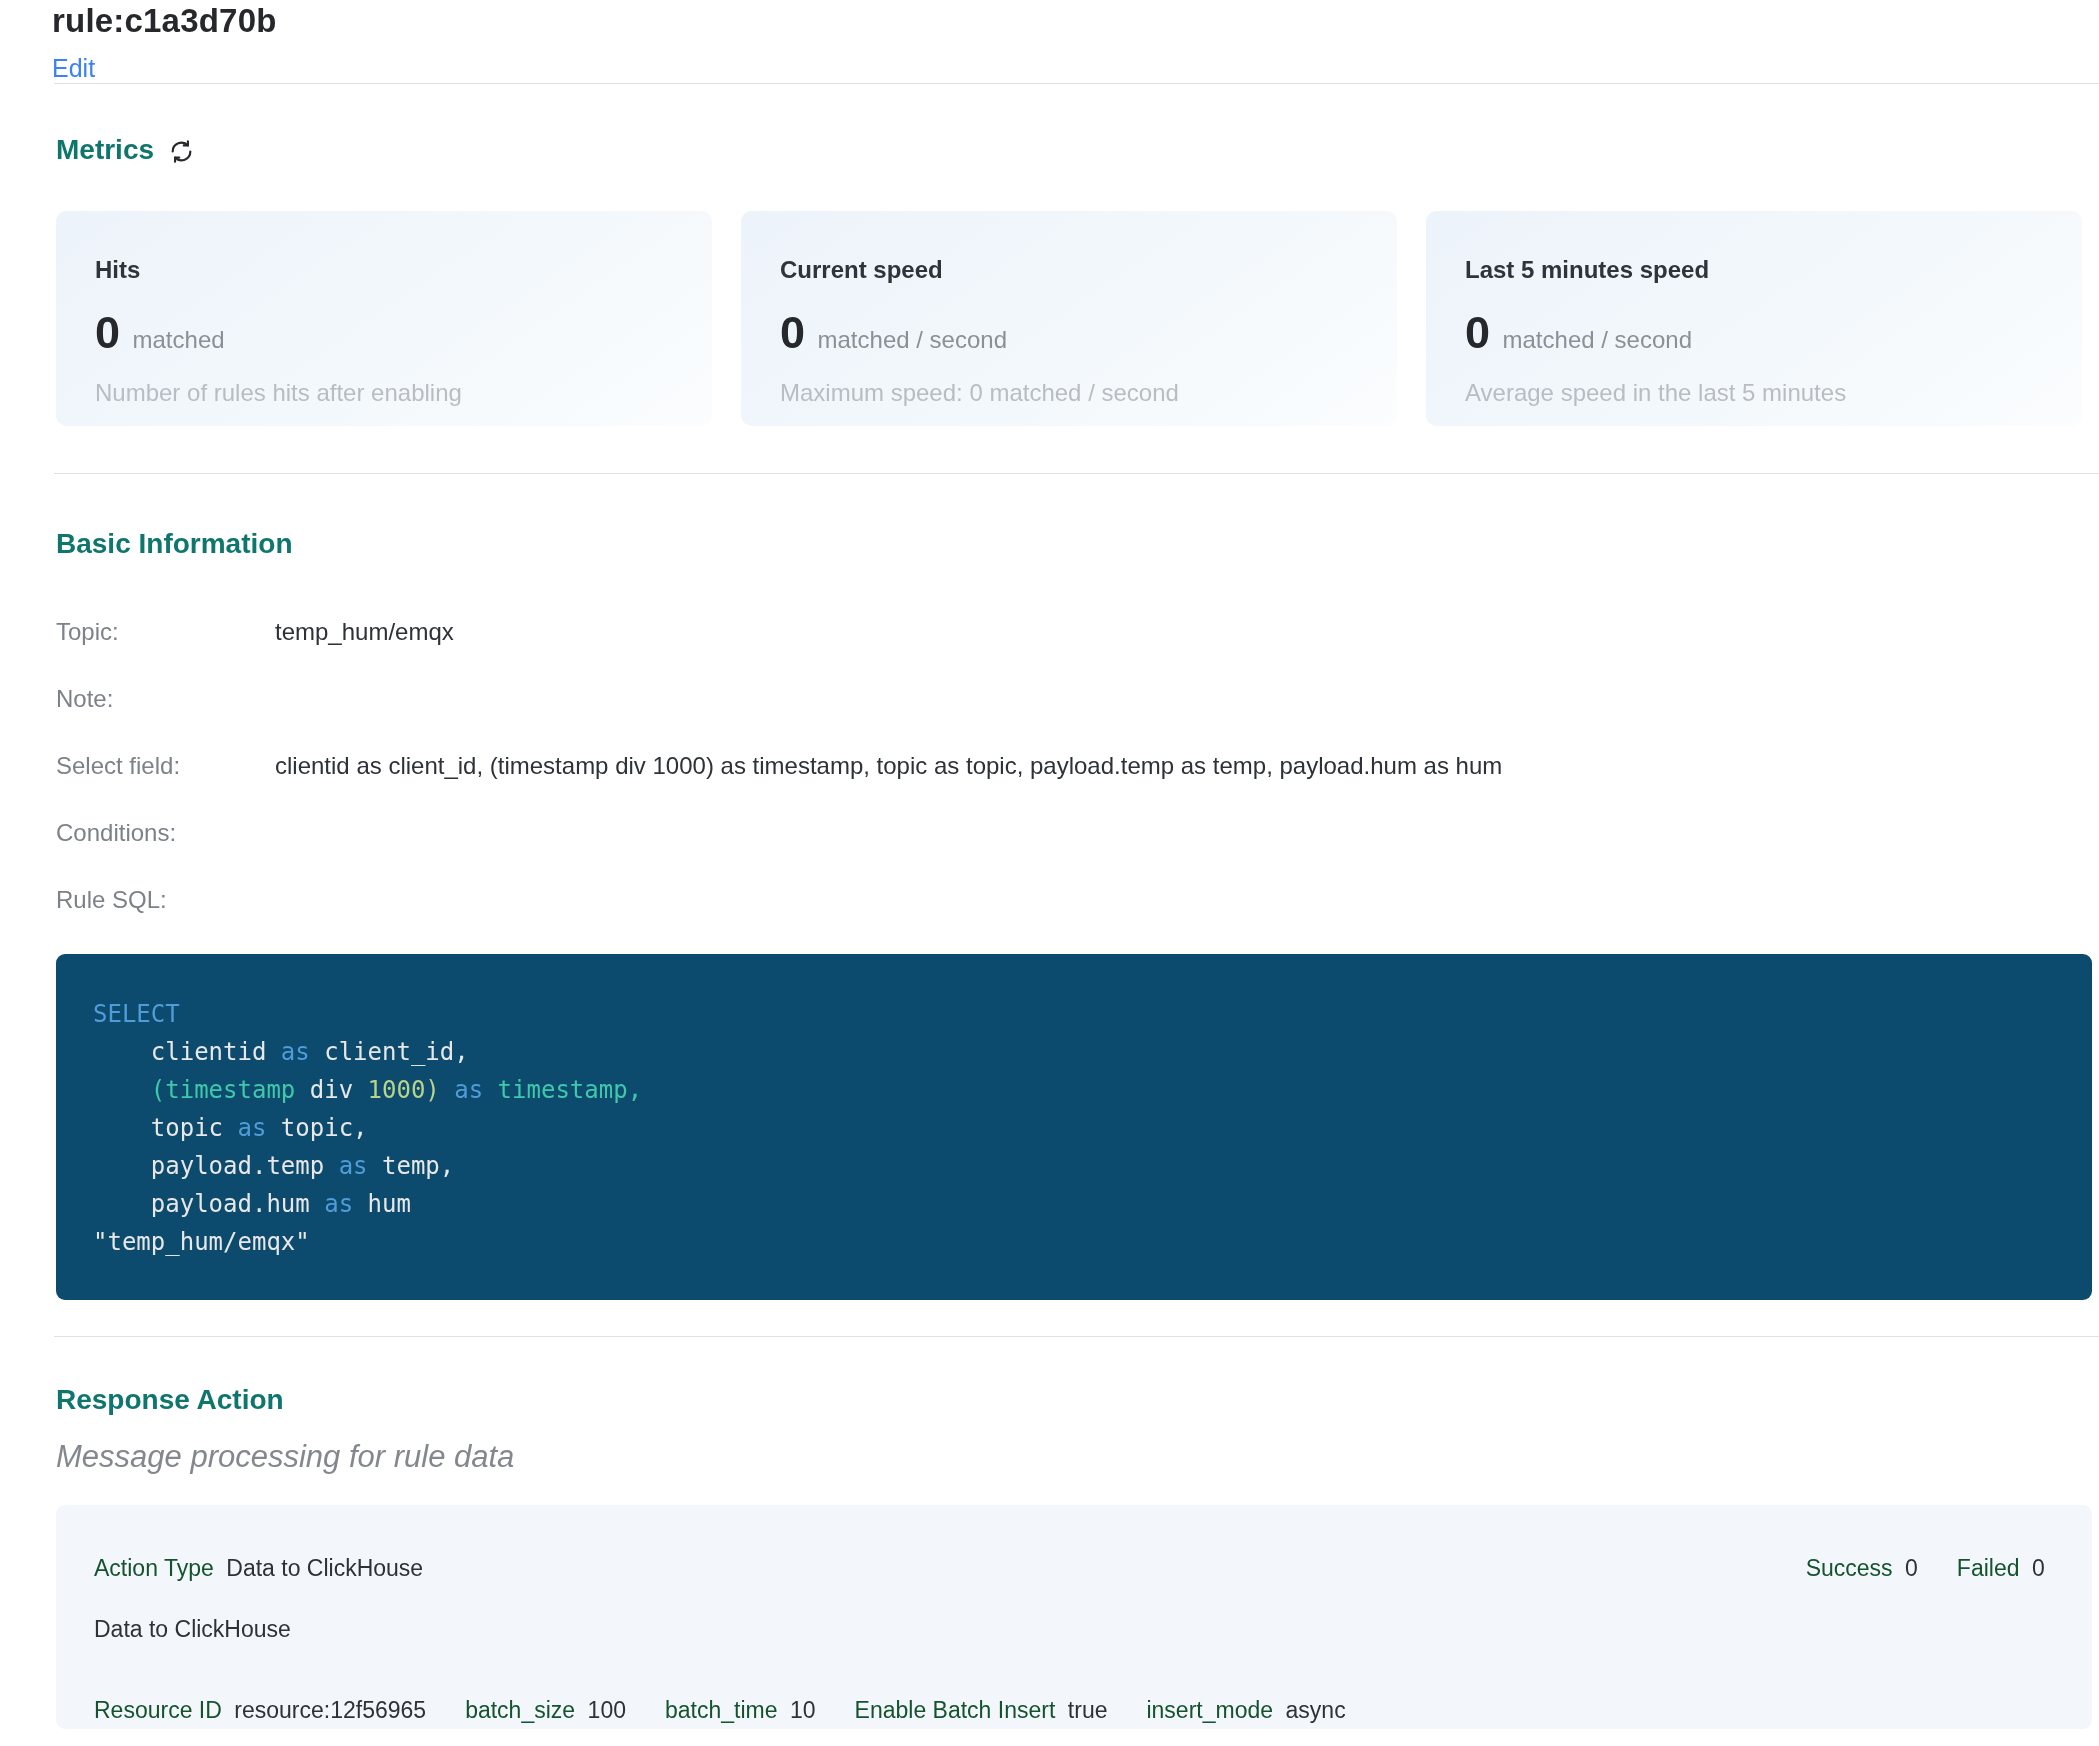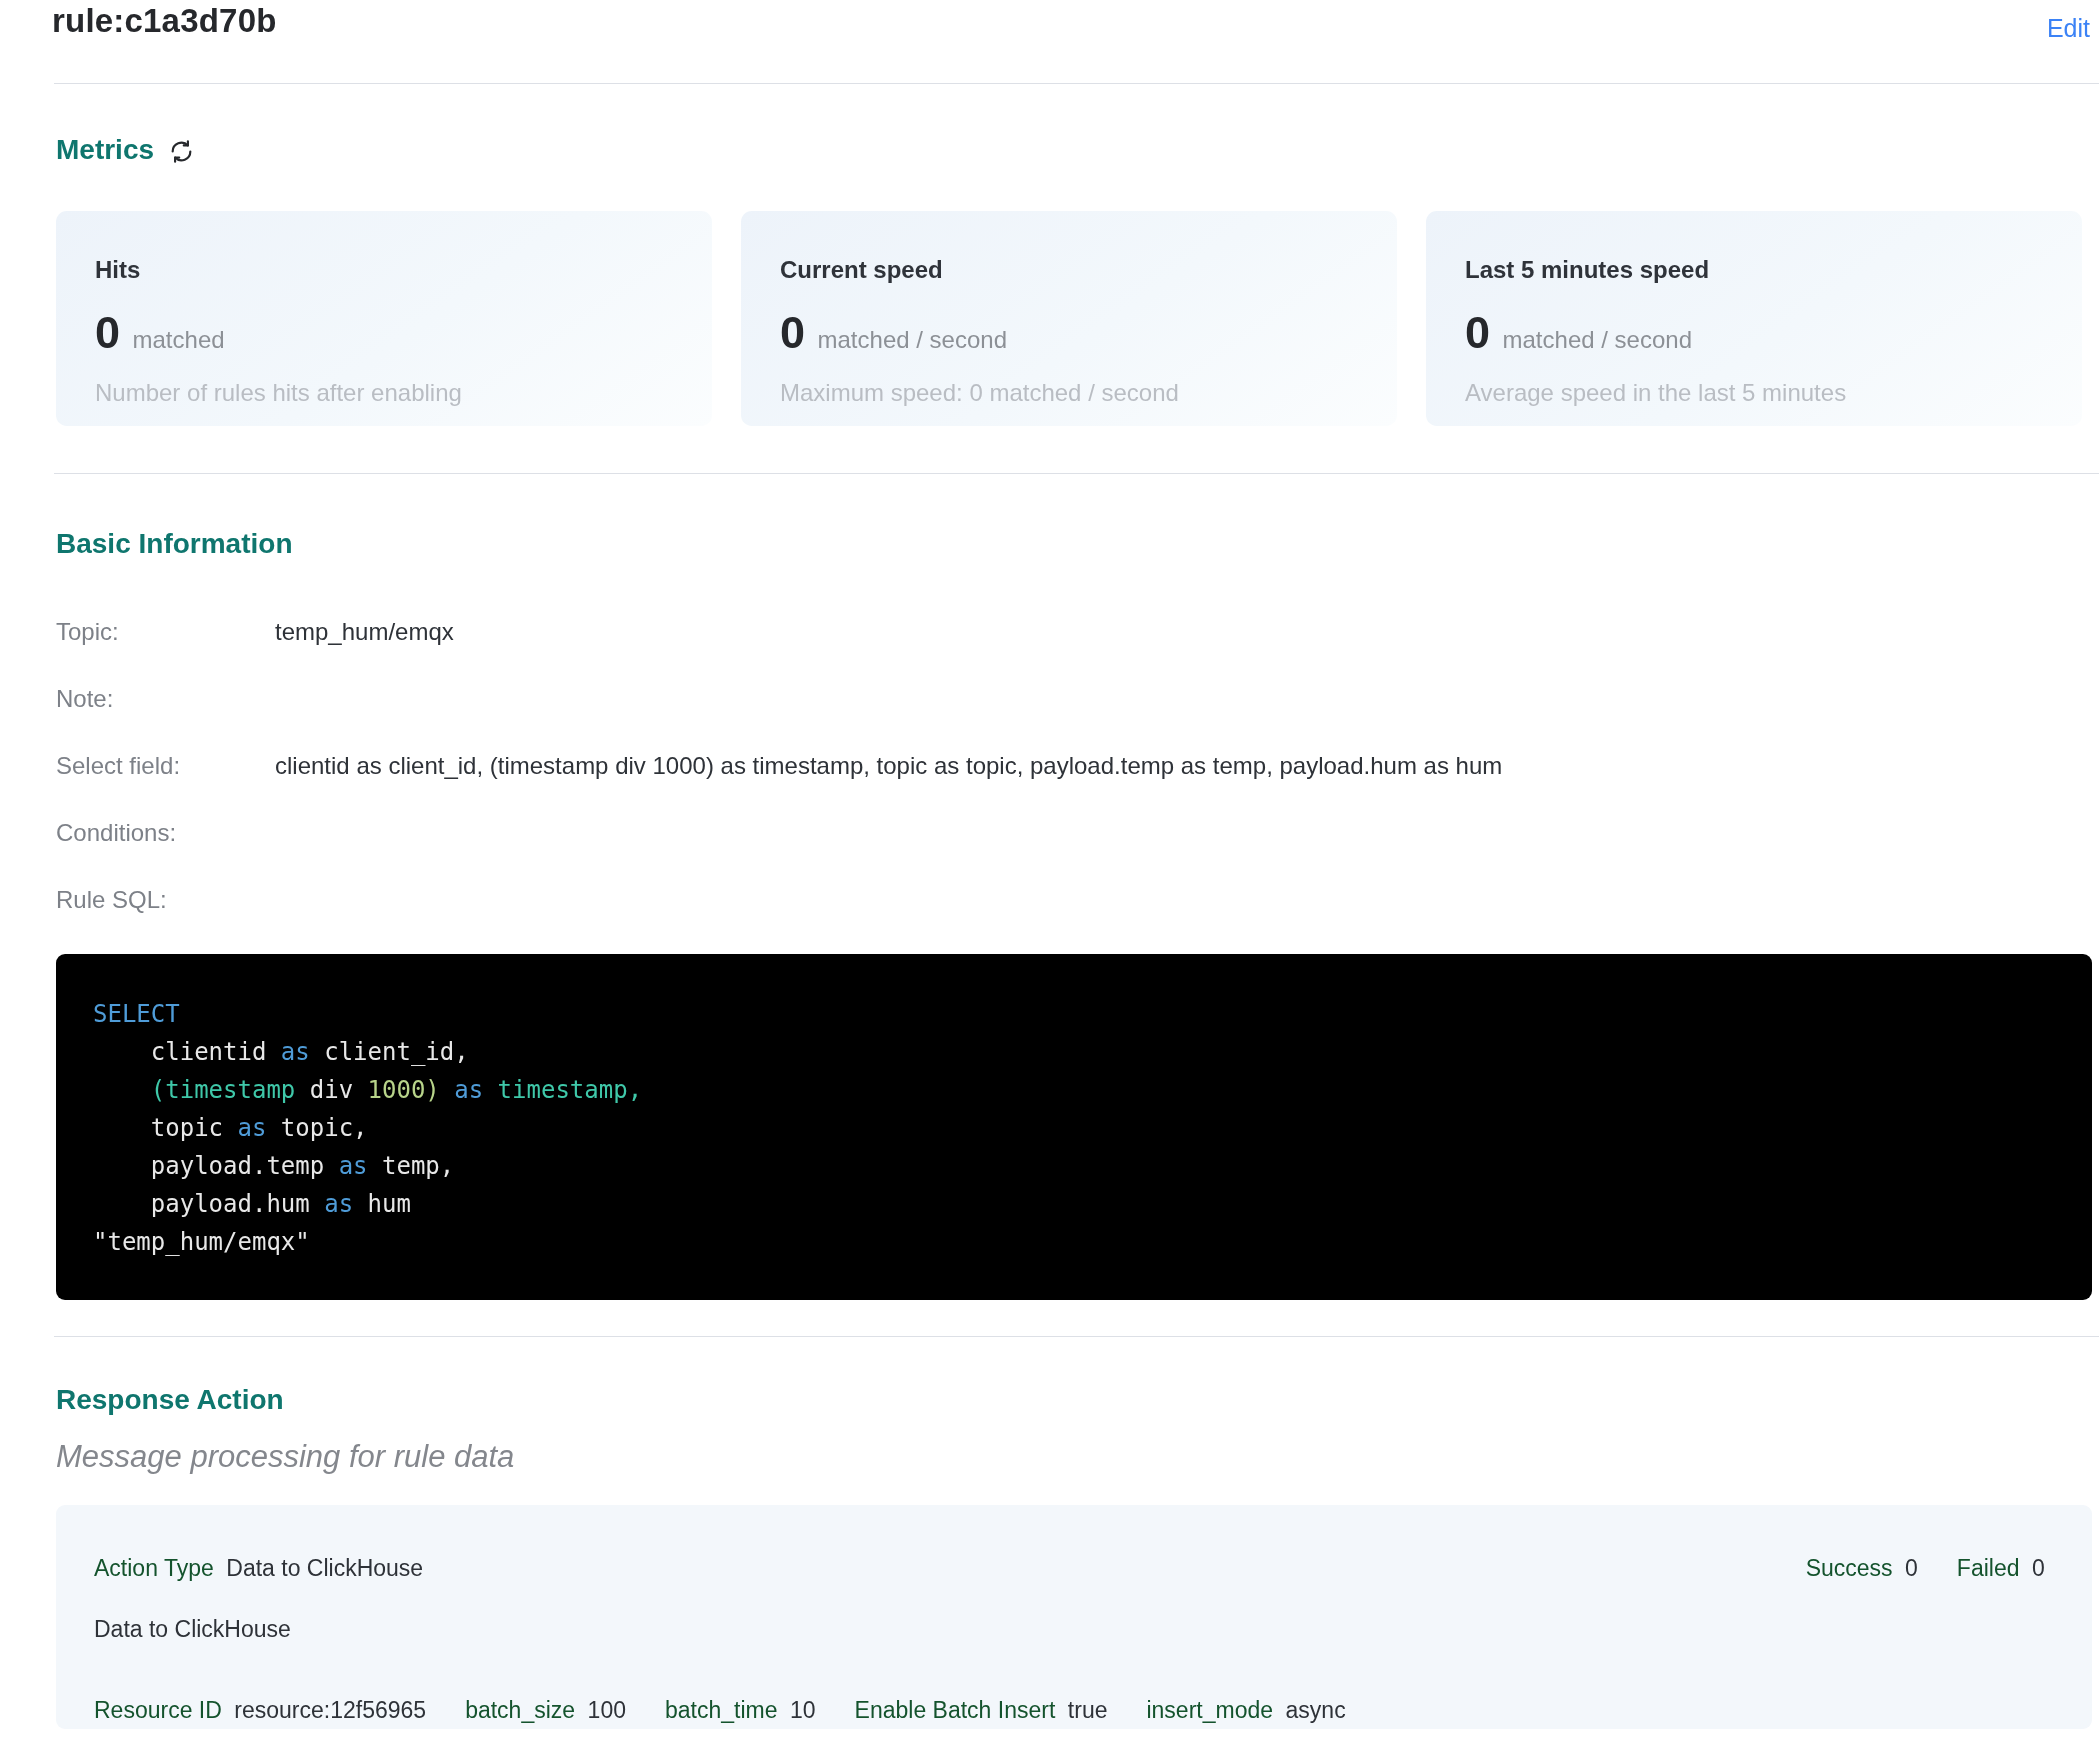--- a/index.html
+++ b/index.html
@@ -8,21 +8,21 @@
     width: 2099px; height: 1746px;
     overflow: hidden;
     font-family: "Liberation Sans", sans-serif;
     color: #2b2e33;
   }
   .page { width: 2099px; height: 1746px; position: relative; }
 
   
   .header-row {
     display: flex; justify-content: space-between; align-items: flex-start;
-    padding: 1.8px 9px 0 52px; height: 83px;
+    padding: 1.8px 9px 0 52px; height: 83px; flex-direction: column;
   }
   .page-title { font-size: 33px; font-weight: 700; color: #26282c; letter-spacing: 0.2px; }
   .edit-link { font-size: 25px; color: #3b82f6; cursor: pointer; text-decoration: none; margin-top: 12px; }
 
   .divider { border: none; border-top: 1.8px solid #dde0e6; margin-left: 54px; }
 
   
   .section-heading {
     font-size: 28px; font-weight: 700; color: #0f766e;
     margin-left: 56px; display: flex; align-items: center; gap: 12.5px;
@@ -48,21 +48,21 @@
   
   .basicinfo-heading { margin-top: 54px; }
   .info-rows { margin: 59px 0 0 56px; }
   .info-row { display: flex; margin-bottom: 42px; font-size: 24px; line-height: 25px; }
   .info-label { width: 219px; color: #7d8188; flex: none; }
   .info-value { color: #2e3238; }
 
   
   .code-block {
     margin: 12.5px 7.2px 0 56px;
-    background: #000000; border-radius: 9px;
+    background: #0c4a6e; border-radius: 9px;
     padding: 41px 36px 39px 37px;
     font-family: "DejaVu Sans Mono", monospace;
     font-size: 24px; line-height: 38px;
   }
   .code-line { white-space: pre; color: #e8e8e8; }
   .tok-plain { color: #e8e8e8; }
   .tok-kw { color: #4f9cd8; }
   .tok-fn { color: #3fc8a9; }
   .tok-num { color: #b8d48a; }
 

